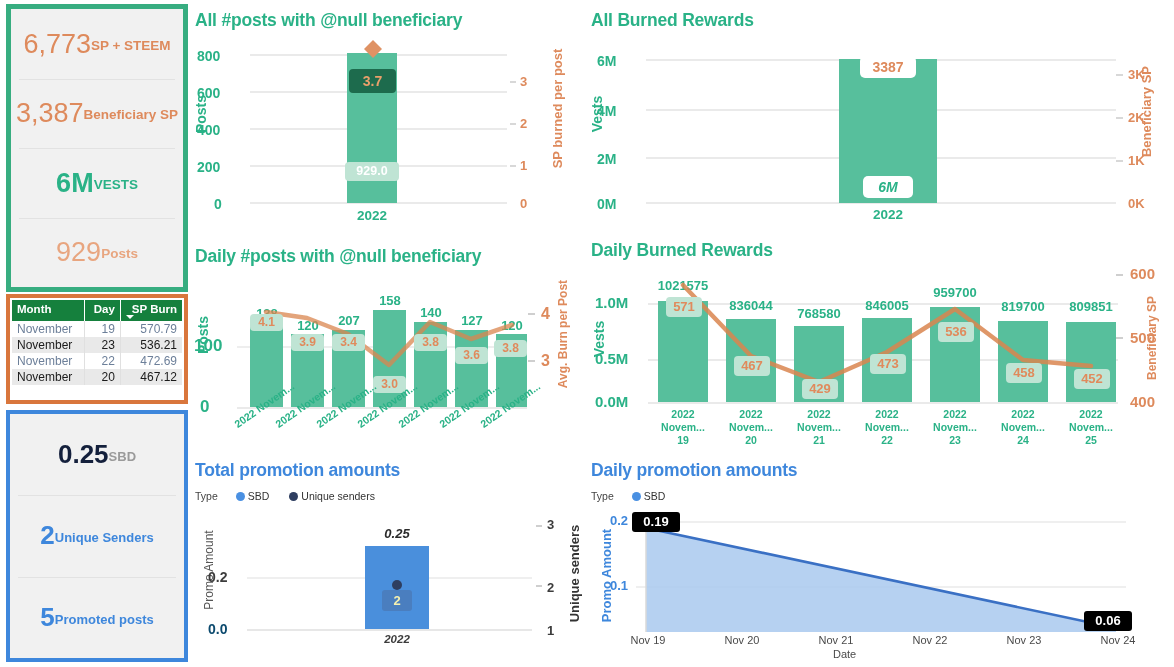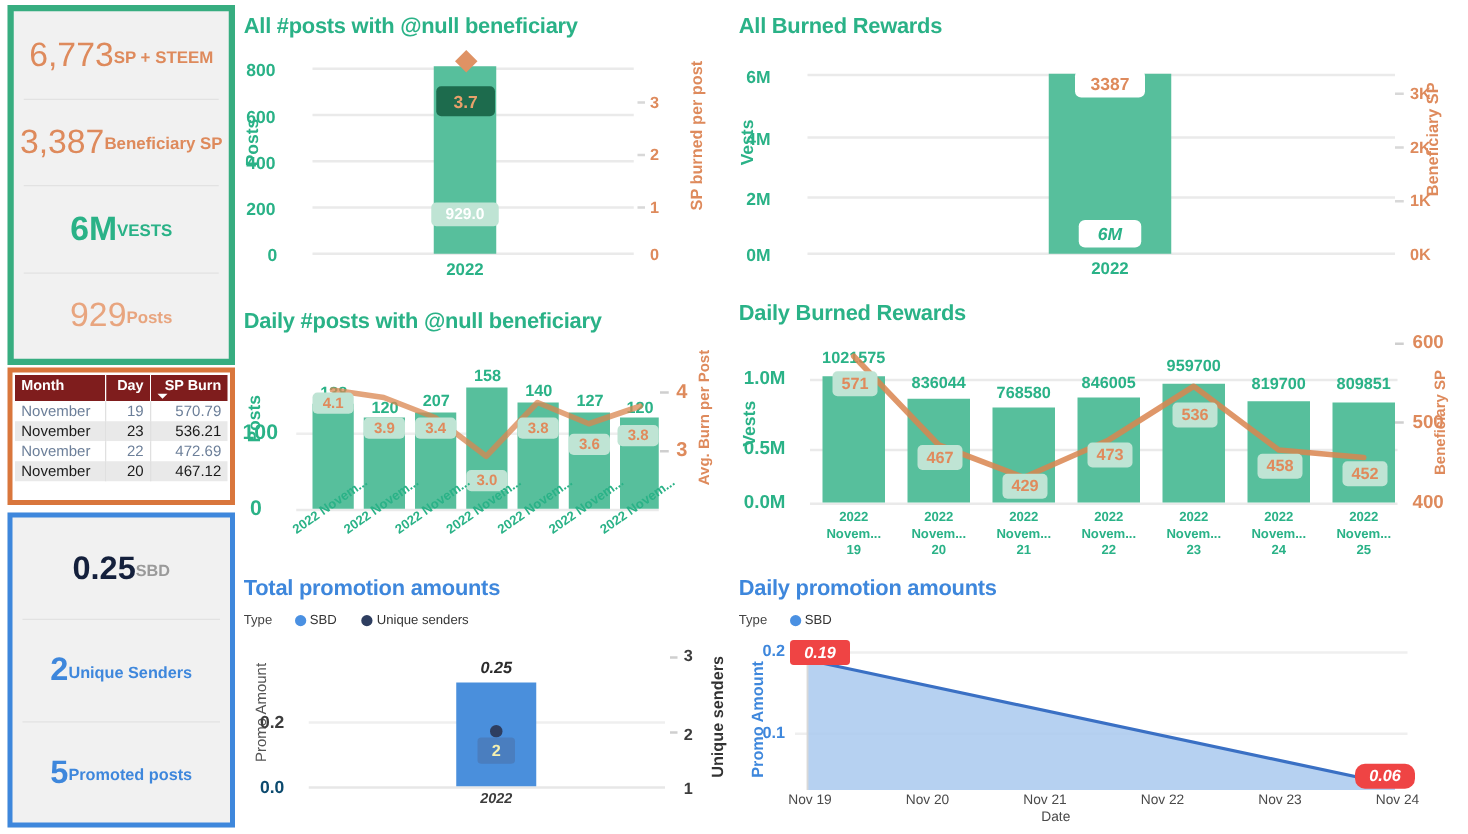--- a/index.html
+++ b/index.html
@@ -39,21 +39,21 @@
 
   
   .table-card {
     left: 6px; top: 294px; width: 182px; height: 110px;
     border: 4px solid #D9763C;
     background: #ffffff;
     padding: 2px;
   }
   table.burn-table { width: 100%; border-collapse: collapse; }
   table.burn-table th {
-    background: #7f1d1d; color: #ffffff;
+    background: #15803d; color: #ffffff;
     font-size: 11.5px; font-weight: bold;
     text-align: left; padding: 3px 5px 6px 5px;
     border-right: 1px solid #ffffff;
     position: relative; white-space: nowrap;
   }
   table.burn-table th.num { text-align: right; }
   table.burn-table th:last-child { border-right: none; }
   .sort-caret {
     position: absolute; left: 5px; bottom: 2px;
     width: 0; height: 0;
@@ -117,21 +117,21 @@
   }
   .dlabel.green  { color: #2AB287; }
   .pill {
     position: absolute; white-space: nowrap; text-align: center;
     border-radius: 4px; font-weight: bold;
   }
   .pill.dark  { background: #1D6B4D; color: #E8A06B; }
   .pill.light { background: #BFE4D4; color: #ffffff; }
   .pill.mint  { background: #BFE4D4; color: #E08A5C; }
   .pill.white { background: #ffffff; color: #2AB287; font-style: italic; }
-  .pill.gray  { background: #ef4444; color: #ffffff; font-style: italic; }
+  .pill.gray  { background: #000000; color: #ffffff; }
   .pill.bluegray { background: #4A7EBF; color: #F5F0B0; }
 
   .rotlabel {
     position: absolute; font-size: 10.5px; font-weight: bold;
     color: #2AB287; white-space: nowrap;
     transform: rotate(-35deg); transform-origin: left top;
   }
   .xcat {
     position: absolute; font-size: 10.5px; font-weight: bold;
     color: #2AB287; text-align: center; line-height: 1.25;
@@ -492,21 +492,21 @@
     <div class="tick t-blue" style="left:22px; top:55px;  font-size:13px;">0.2</div>
     <div class="tick t-blue" style="left:22px; top:120px; font-size:13px;">0.1</div>
 
     <svg style="left:0; top:0; width:586px; height:209px;">
       <polygon points="58,70 528,170 528,174 58,174" fill="#A9C9EE" opacity="0.85"></polygon>
       <polyline points="58,70 528,170" fill="none" stroke="#3A70C4" stroke-width="2.6"></polyline>
       <line x1="58" y1="63" x2="58" y2="174" stroke="#D8D8D8" stroke-width="1.5"></line>
     </svg>
 
     <div class="pill gray" style="left:44px;  top:54px;  width:48px; height:20px; line-height:20px; font-size:13px; border-radius:3px;">0.19</div>
-    <div class="pill gray" style="left:496px; top:153px; width:48px; height:20px; line-height:20px; font-size:13px; border-radius:8px;">0.06</div>
+    <div class="pill gray" style="left:496px; top:153px; width:48px; height:20px; line-height:20px; font-size:13px; border-radius:3px;">0.06</div>
 
     <div class="xcat" style="left:32px;  top:176px; width:56px; font-size:11px; color:#4A4A4A; font-weight:normal;">Nov 19</div>
     <div class="xcat" style="left:126px; top:176px; width:56px; font-size:11px; color:#4A4A4A; font-weight:normal;">Nov 20</div>
     <div class="xcat" style="left:220px; top:176px; width:56px; font-size:11px; color:#4A4A4A; font-weight:normal;">Nov 21</div>
     <div class="xcat" style="left:314px; top:176px; width:56px; font-size:11px; color:#4A4A4A; font-weight:normal;">Nov 22</div>
     <div class="xcat" style="left:408px; top:176px; width:56px; font-size:11px; color:#4A4A4A; font-weight:normal;">Nov 23</div>
     <div class="xcat" style="left:502px; top:176px; width:56px; font-size:11px; color:#4A4A4A; font-weight:normal;">Nov 24</div>
 
     <div style="position:absolute; left:245px; top:190px; font-size:11px; color:#4A4A4A;">Date</div>
   </div>

